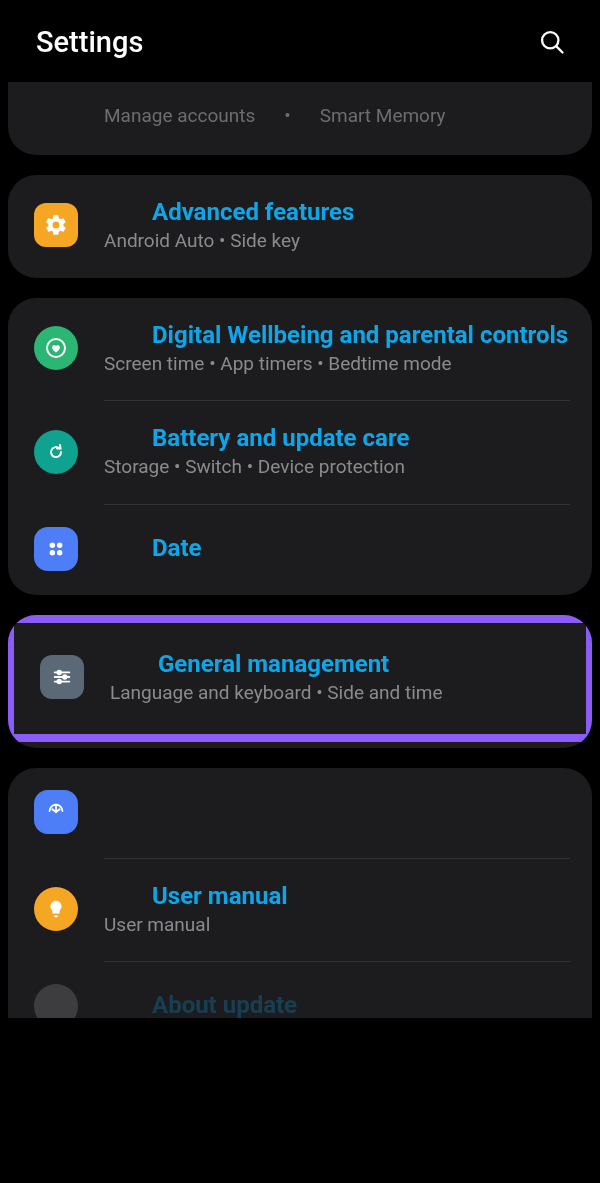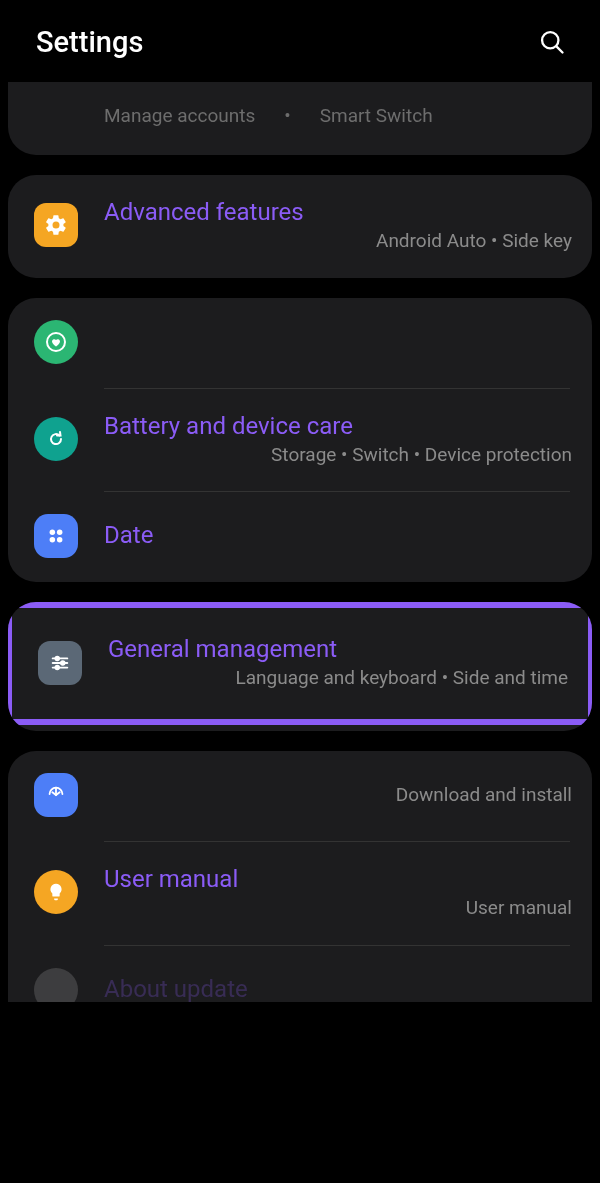--- a/index.html
+++ b/index.html
@@ -72,33 +72,33 @@
     border-radius: 12px;
     display: flex;
     align-items: center;
     justify-content: center;
     flex-shrink: 0;
     margin-right: 26px;
   }
   .text-col { flex: 1; min-width: 0; }
   .row-title {
     font-size: 24px;
-    font-weight: 400;
-    color: #8b5cf6;
+    font-weight: 700;
+    color: #0ea5e9;
     line-height: 1.25;
     margin-bottom: 2px;
+    margin-left: 48px;
   }
   .row-sub {
     font-size: 19px;
     color: #8b8b8b;
     line-height: 1.3;
-    text-align: right;
   }
   .highlight-box {
-    border: 6px solid #8b5cf6;
+    border: 8px solid #8b5cf6;
     border-radius: 2px;
     margin: -2px -2px 6px -2px;
   }
   .highlight-box .row { padding: 26px 20px 28px 26px; }
   svg { display: block; }
 </style>
 </head>
 <body>
 
 <div class="header">
@@ -110,21 +110,21 @@
     </svg>
   </div>
 </div>
 
 <div class="scroll">
 
   <div class="card cut-top">
     <div class="partial-row">
       <span>Manage accounts</span>
       <span>•</span>
-      <span>Smart Switch</span>
+      <span>Smart Memory</span>
     </div>
   </div>
 
   <div class="card">
     <div class="row">
       <div class="icon-wrap" style="background:#f5a623">
         <svg width="24" height="24" viewBox="0 0 24 24" fill="#fff">
             <path d="M19.4 13a7.5 7.5 0 0 0 .1-1 7.5 7.5 0 0 0-.1-1l2.1-1.6a.5.5 0 0 0 .1-.6l-2-3.4a.5.5 0 0 0-.6-.2l-2.5 1a7.3 7.3 0 0 0-1.7-1l-.4-2.6a.5.5 0 0 0-.5-.4h-4a.5.5 0 0 0-.5.4L9 5.2a7.3 7.3 0 0 0-1.7 1l-2.5-1a.5.5 0 0 0-.6.2l-2 3.4a.5.5 0 0 0 .1.6L4.4 11a7.5 7.5 0 0 0 0 2l-2.1 1.6a.5.5 0 0 0-.1.6l2 3.4a.5.5 0 0 0 .6.2l2.5-1a7.3 7.3 0 0 0 1.7 1l.4 2.6a.5.5 0 0 0 .5.4h4a.5.5 0 0 0 .5-.4l.4-2.6a7.3 7.3 0 0 0 1.7-1l2.5 1a.5.5 0 0 0 .6-.2l2-3.4a.5.5 0 0 0-.1-.6ZM12 15.5A3.5 3.5 0 1 1 15.5 12 3.5 3.5 0 0 1 12 15.5Z"></path>
           </svg>
       </div>
@@ -136,31 +136,35 @@
   </div>
 
   <div class="card">
     <div class="row">
       <div class="icon-wrap" style="background:#2bb673;border-radius:50%">
         <svg width="24" height="24" viewBox="0 0 24 24" fill="none" stroke="#fff" stroke-width="2">
             <circle cx="12" cy="12" r="9"></circle>
             <path fill="#fff" stroke="none" d="M12 16.5s-4-2.6-4-5.3A2.3 2.3 0 0 1 12 10a2.3 2.3 0 0 1 4 1.2c0 2.7-4 5.3-4 5.3Z"></path>
           </svg>
       </div>
+      <div class="text-col">
+        <div class="row-title">Digital Wellbeing and parental controls</div>
+        <div class="row-sub">Screen time  •  App timers  •  Bedtime mode</div>
+      </div>
     </div>
     <div class="divider"></div>
     <div class="row">
       <div class="icon-wrap" style="background:#0fa28f;border-radius:50%">
         <svg width="24" height="24" viewBox="0 0 24 24" fill="none" stroke="#fff" stroke-width="2" stroke-linecap="round">
             <path d="M17 12a5 5 0 1 1-1.5-3.5"></path>
             <polyline points="16 5 16.5 8.5 13 8.5" fill="none"></polyline>
           </svg>
       </div>
       <div class="text-col">
-        <div class="row-title">Battery and device care</div>
+        <div class="row-title">Battery and update care</div>
         <div class="row-sub">Storage  •  Switch  •  Device protection</div>
       </div>
     </div>
     <div class="divider"></div>
     <div class="row">
       <div class="icon-wrap" style="background:#4d7ef7;border-radius:14px">
         <svg width="22" height="22" viewBox="0 0 24 24" fill="#fff">
             <circle cx="8" cy="8" r="3"></circle>
             <circle cx="16" cy="8" r="3"></circle>
             <circle cx="8" cy="16" r="3"></circle>
@@ -197,21 +201,20 @@
   <div class="card cut-bottom">
     <div class="row">
       <div class="icon-wrap" style="background:#4d7ef7;border-radius:14px">
         <svg width="22" height="22" viewBox="0 0 24 24" fill="none" stroke="#fff" stroke-width="2" stroke-linecap="round">
             <path d="M12 4v8"></path>
             <polyline points="8 9 12 12 16 9"></polyline>
             <path d="M5 17a7 7 0 0 0 14 0" stroke-dasharray="0" transform="rotate(180 12 14)"></path>
           </svg>
       </div>
       <div class="text-col">
-        <div class="row-sub">Download and install</div>
       </div>
     </div>
     <div class="divider"></div>
     <div class="row">
       <div class="icon-wrap" style="background:#f5a623;border-radius:50%">
         <svg width="22" height="22" viewBox="0 0 24 24" fill="#fff">
             <path d="M12 3a6 6 0 0 0-4 10.5V16a1 1 0 0 0 1 1h6a1 1 0 0 0 1-1v-2.5A6 6 0 0 0 12 3Zm-2 16h4v1a1 1 0 0 1-1 1h-2a1 1 0 0 1-1-1Z"></path>
           </svg>
       </div>
       <div class="text-col">

